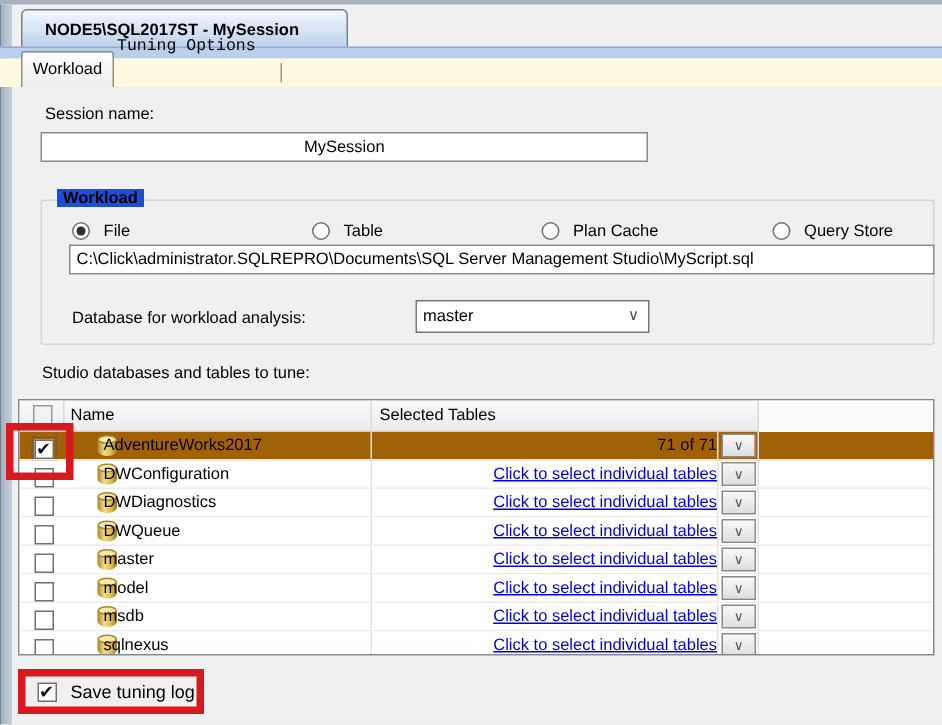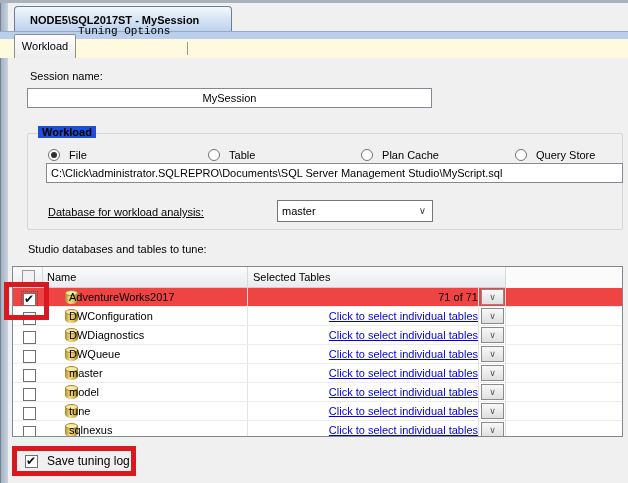--- a/index.html
+++ b/index.html
@@ -55,21 +55,21 @@
   .combo .arrow { position:absolute; right:6px; top:0; color:#4a4a4a; font-size:10px; }
 
   
   .grid { position:absolute; left:12px; top:266px; width:611px; height:171px;
     background:#fff; border:1px solid #828790; overflow:hidden; }
   .grid-header { position:relative; height:21px;
     background:linear-gradient(#fbfbfb,#e9ebee); border-bottom:1px solid #ccd0d5; }
   .gh-cell { position:absolute; top:0; height:21px; line-height:21px; border-right:1px solid #d9d9d9; }
   .gh-rest { position:absolute; top:0; left:493px; right:0; height:21px; background:#fbfbfb; }
   .grid-row { position:relative; height:19px; border-bottom:1px solid #ececec; background:#fff; }
-  .grid-row.highlight { background:#ef4444; }
+  .grid-row.highlight { background:#a16207; }
   .cell-check { position:absolute; left:10px; top:3px; }
   .cell-icon { position:absolute; left:36px; top:2px; }
   .cell-name { position:absolute; left:56px; top:0; line-height:19px; white-space:nowrap; }
   .cell-sel { position:absolute; left:225px; width:240px; top:0; line-height:19px; text-align:right; white-space:nowrap; }
   .cell-sel a { text-decoration:underline; cursor:pointer; }
   .cell-combo { position:absolute; left:468px; top:1px; width:23px; height:16px;
     background:linear-gradient(#f8f8f8,#dfdfdf); border:1px solid #8a8a8a;
     text-align:center; line-height:14px; font-size:9px; color:#555; }
   .vline { position:absolute; top:0; bottom:0; width:1px; background:#e3e3e3; }
 
@@ -141,21 +141,21 @@
       <span class="radio-circle"></span>
       <span class="radio-label">Plan Cache</span>
     </div>
     <div class="radio-opt" style="left:487px;">
       <span class="radio-circle"></span>
       <span class="radio-label">Query Store</span>
     </div>
 
     <div class="textbox" style="left:18px; top:29px; width:577px; height:20px;">C:\Click\administrator.SQLREPRO\Documents\SQL Server Management Studio\MyScript.sql</div>
 
-    <div class="lbl" style="left:20px; top:72px;text-decoration:underline;">Database for workload analysis:</div>
+    <div class="lbl" style="left:20px; top:72px;">Database for workload analysis:</div>
     <div class="combo" style="left:249px; top:66px; width:156px; height:22px;">
       <span>master</span>
       <span class="arrow">∨</span>
     </div>
   </div>
 
   <div class="lbl" style="left:28px; top:243px;">Studio databases and tables to tune:</div>
 
   <div class="grid">
     <div class="grid-header">
@@ -237,21 +237,21 @@
     <span class="cell-combo">∨</span>
     <span class="vline" style="left:234px;"></span>
     <span class="vline" style="left:465px;"></span>
     <span class="vline" style="left:492px;"></span>
   </div>
         <div class="grid-row">
     <span class="cb cell-check"></span>
     <span class="db-icon cell-icon">
       <span class="body"></span><span class="top"></span>
     </span>
-    <span class="cell-name">tune</span>
+    <span class="cell-name">msdb</span>
     <span class="cell-sel"><a class="tbl-link" style="color: rgb(0, 0, 224);">Click to select individual tables</a></span>
     <span class="cell-combo">∨</span>
     <span class="vline" style="left:234px;"></span>
     <span class="vline" style="left:465px;"></span>
     <span class="vline" style="left:492px;"></span>
   </div>
         <div class="grid-row">
     <span class="cb cell-check"></span>
     <span class="db-icon cell-icon">
       <span class="body"></span><span class="top"></span>

